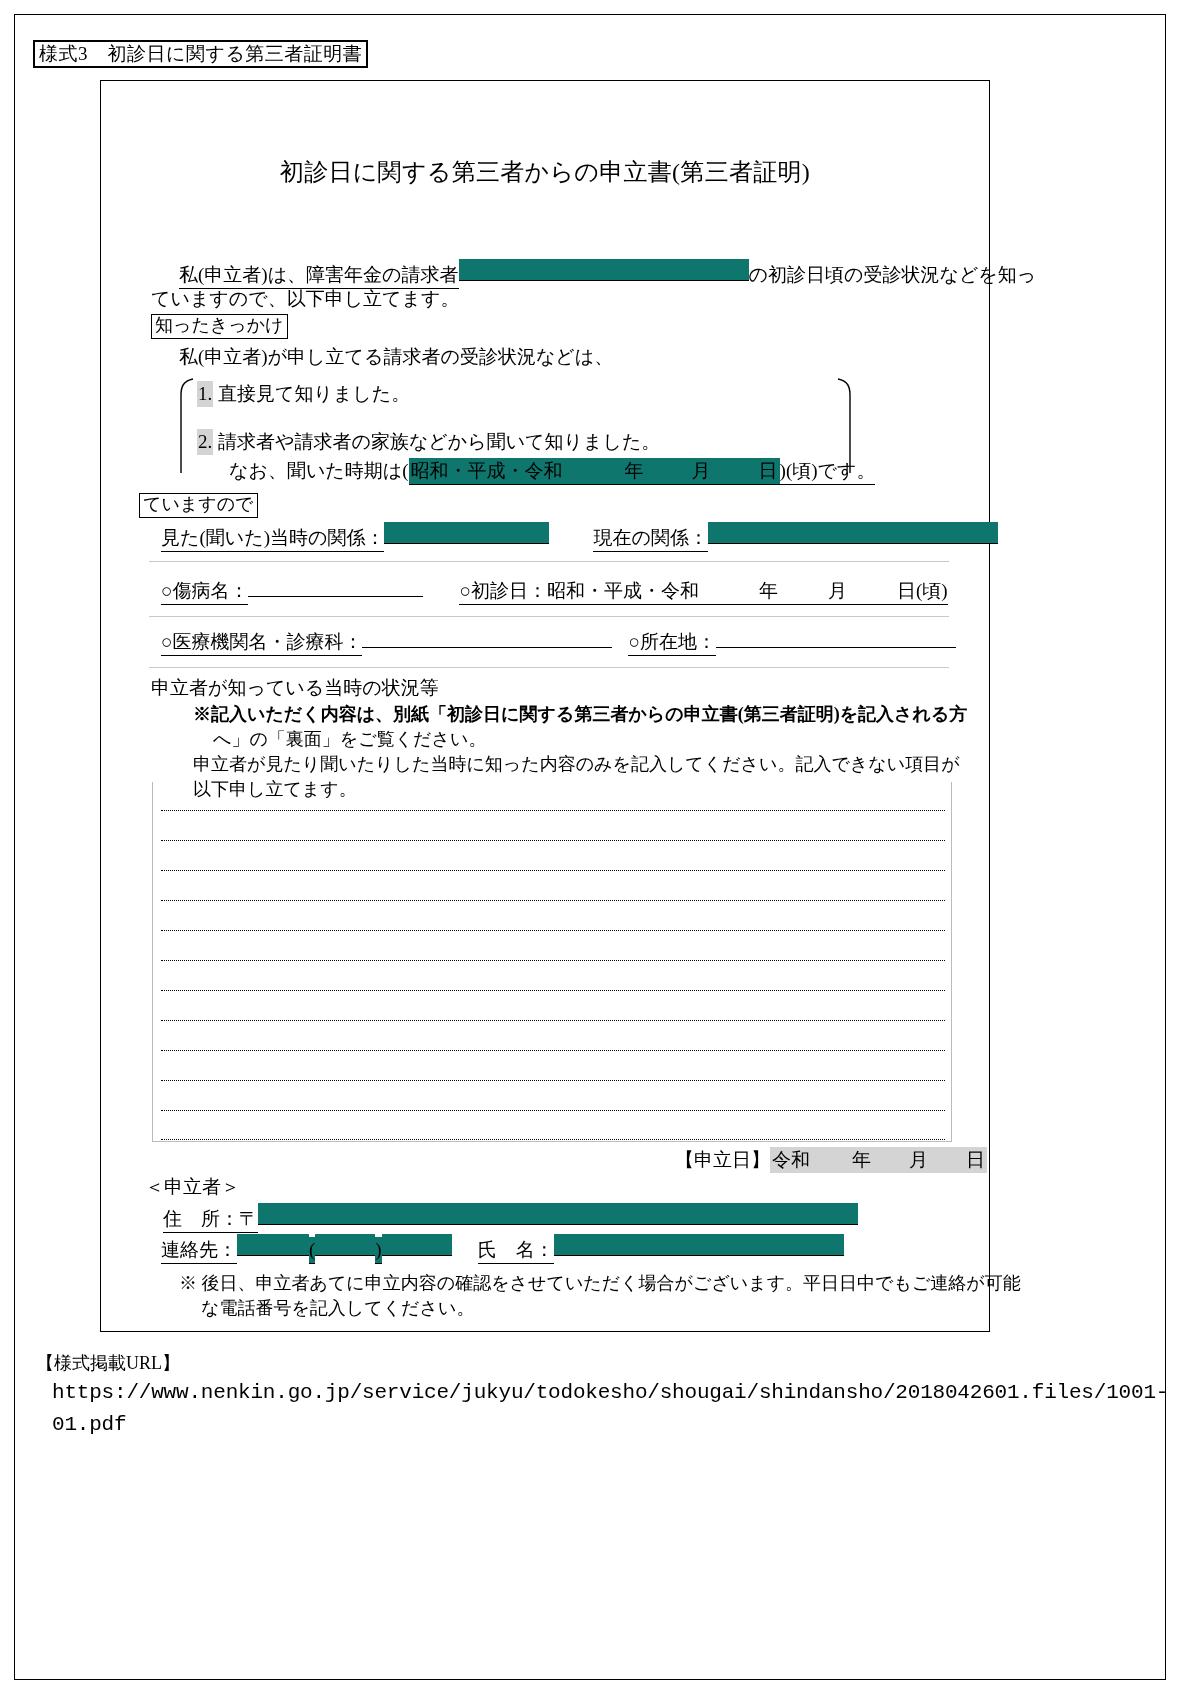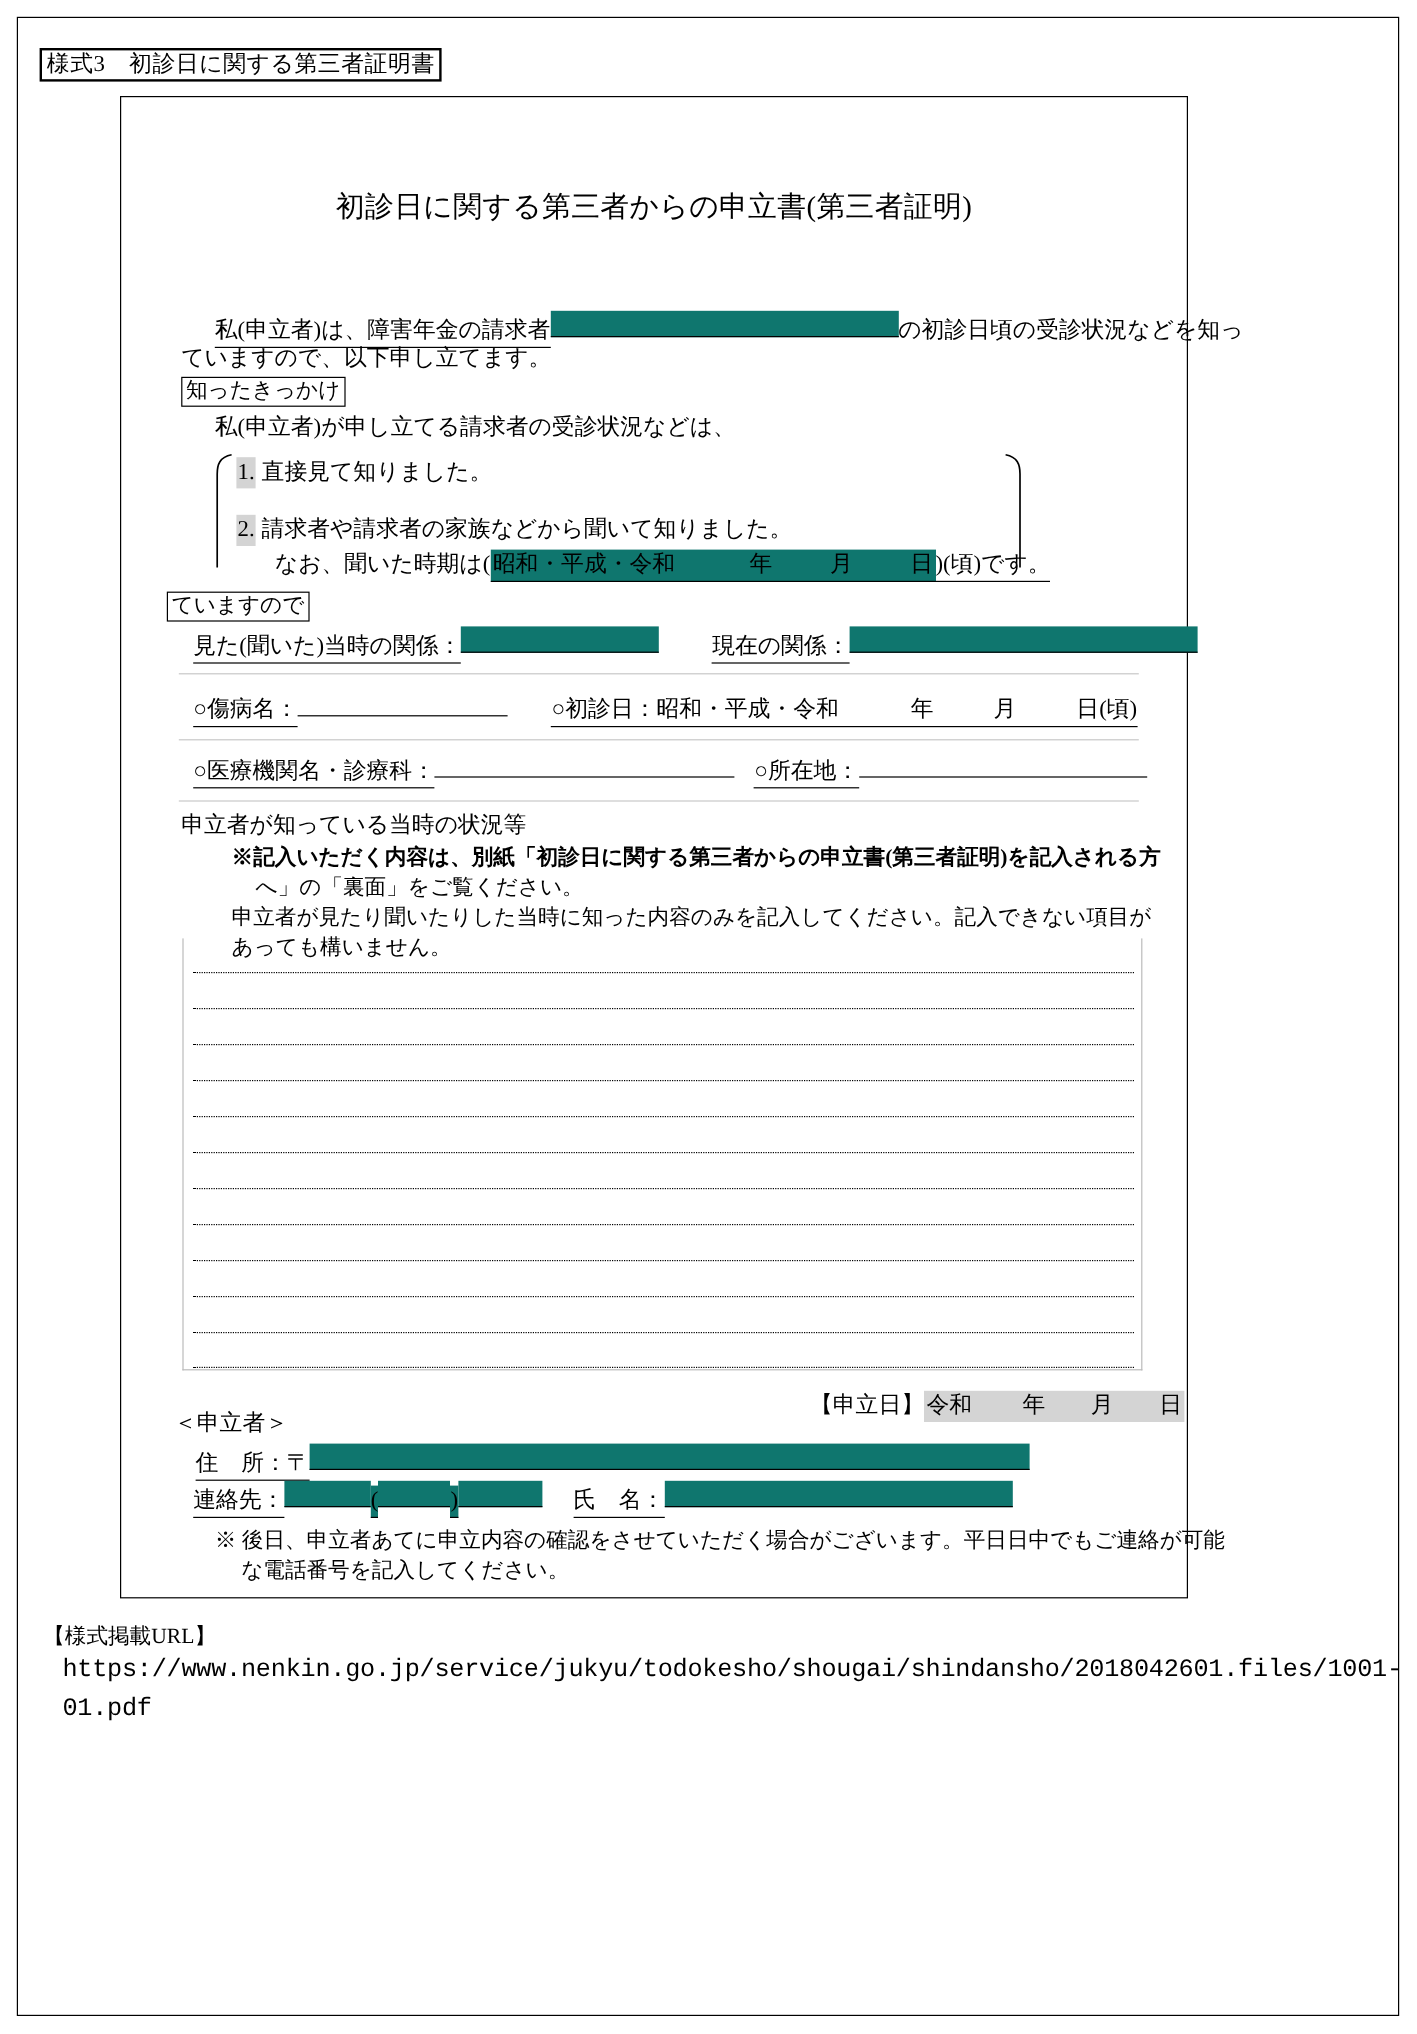--- a/index.html
+++ b/index.html
@@ -200,39 +200,39 @@
     <div class="blk" style="left:60px; top:545px;">
       <span class="ul">○医療機関名・診療科：</span><span class="ul" style="width:250px;height:21px;"></span><span style="display:inline-block;width:16px;"></span><span class="ul">○所在地：</span><span class="ul" style="width:240px;height:21px;"></span>
     </div>
 
     <div class="sep" style="left:48px; top:586px; width:800px;"></div>
 
     <div class="blk" style="left:50px; top:594px;">申立者が知っている当時の状況等</div>
     <div class="blk" style="left:92px; top:621px; font-size:18px;font-weight:bold;">※記入いただく内容は、別紙「初診日に関する第三者からの申立書(第三者証明)を記入される方</div>
     <div class="blk" style="left:112px; top:646px; font-size:18px;">へ」の「裏面」をご覧ください。</div>
     <div class="blk" style="left:92px; top:671px; font-size:18px;">申立者が見たり聞いたりした当時に知った内容のみを記入してください。記入できない項目が</div>
-    <div class="blk" style="left:92px; top:696px; font-size:18px;">あっても構いません。</div>
+    <div class="blk" style="left:92px; top:696px; font-size:18px;">以下申し立てます。</div>
 
     <div class="lines-area" style="left:51px; top:701px; width:800px; height:360px;">
       <div class="dline" style="top:28px;"></div>
       <div class="dline" style="top:58px;"></div>
       <div class="dline" style="top:88px;"></div>
       <div class="dline" style="top:118px;"></div>
       <div class="dline" style="top:148px;"></div>
       <div class="dline" style="top:178px;"></div>
       <div class="dline" style="top:208px;"></div>
       <div class="dline" style="top:238px;"></div>
       <div class="dline" style="top:268px;"></div>
       <div class="dline" style="top:298px;"></div>
       <div class="dline" style="top:328px;"></div>
       <div class="dline" style="top:357px;"></div>
     </div>
 
     <div class="blk" style="left:574px; top:1066px;">
-      <span>【申立日】</span><span class="grayrow" style="border-bottom:none; padding:0 2px;margin-top:12px;"><span>令和</span><span style="display:inline-block;width:42px;"></span><span>年</span><span style="display:inline-block;width:38px;"></span><span>月</span><span style="display:inline-block;width:38px;"></span><span>日</span></span>
+      <span>【申立日】</span><span class="grayrow" style="border-bottom:none; padding:0 2px;"><span>令和</span><span style="display:inline-block;width:42px;"></span><span>年</span><span style="display:inline-block;width:38px;"></span><span>月</span><span style="display:inline-block;width:38px;"></span><span>日</span></span>
     </div>
 
     <div class="blk" style="left:44px; top:1093px;">＜申立者＞</div>
 
     <div class="blk" style="left:62px; top:1122px;">
       <span class="ul">住　所：〒</span><span class="fill" style="width:600px;height:21px;"></span>
     </div>
 
     <div class="blk" style="left:60px; top:1153px;">
       <span class="ul">連絡先：</span><span class="fill" style="width:72px;height:21px;"></span><span class="fill">(</span><span class="fill" style="width:60px;height:21px;"></span><span class="fill">)</span><span class="fill" style="width:70px;height:21px;"></span><span style="display:inline-block;width:26px;"></span><span class="ul">氏　名：</span><span class="fill" style="width:290px;height:21px;"></span>

